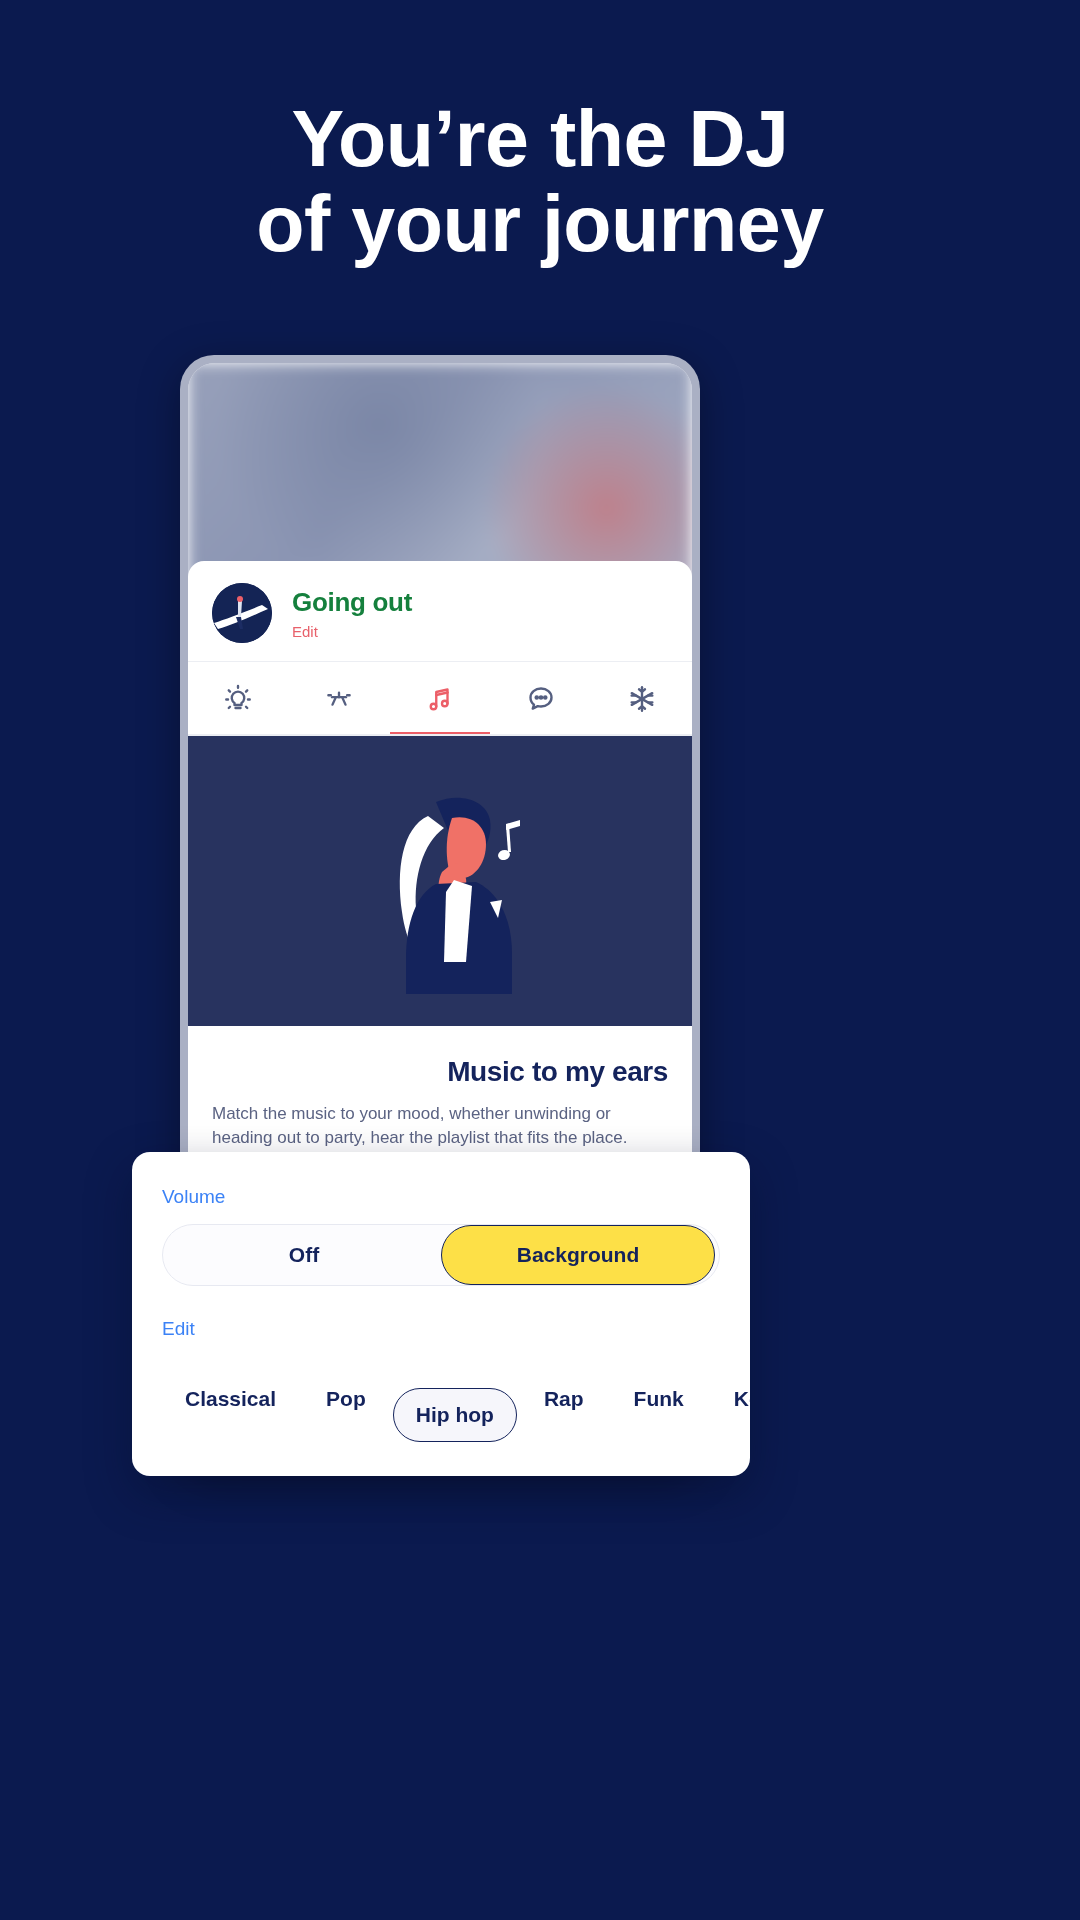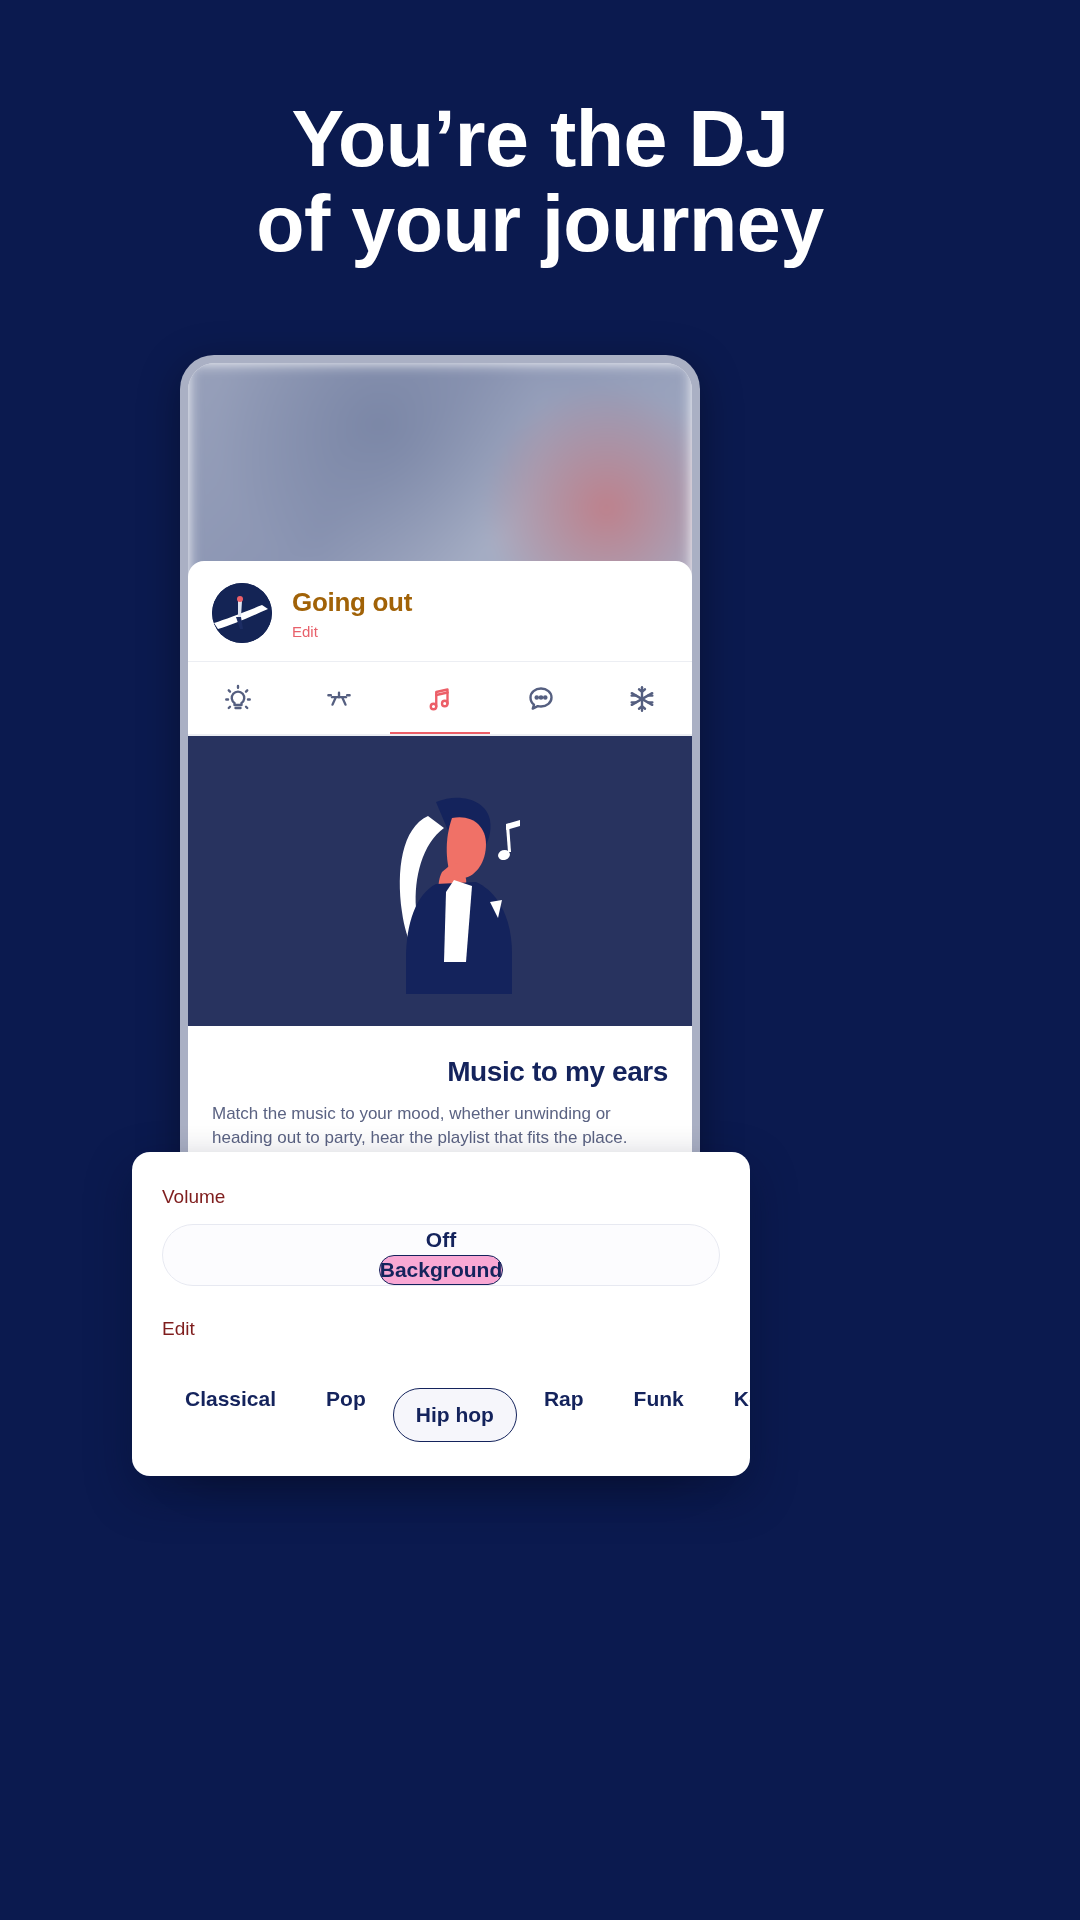--- a/index.html
+++ b/index.html
@@ -93,21 +93,21 @@
     position: relative;
     overflow: hidden;
     flex: 0 0 auto;
   }
   .avatar svg { display: block; width: 100%; height: 100%; }
 
   .header-text { display: flex; flex-direction: column; gap: 5px; }
   .header-title {
     font-size: 26px;
     font-weight: bold;
-    color: #a16207;
+    color: #15803d;
     letter-spacing: -0.3px;
   }
   .header-edit {
     font-size: 15px;
     font-weight: normal;
     color: #e8616b;
     cursor: pointer;
   }
 
   
@@ -194,51 +194,50 @@
     top: 1152px;
     width: 618px;
     background: #ffffff;
     border-radius: 18px;
     box-shadow: 0 18px 46px rgba(5,12,40,0.40);
     padding: 34px 30px 34px 30px;
     overflow: hidden;
   }
   .field-label {
     font-size: 19px;
-    color: #7f1d1d;
+    color: #3b82f6;
     margin-bottom: 16px;
   }
   .field-label.second { margin-top: 32px; }
 
   
   .segmented {
     display: flex;
     align-items: center;
     background: #fcfcfe;
     border: 1px solid #e7e9f1;
     border-radius: 34px;
     height: 62px;
     padding: 0 4px;
-    flex-direction: column;
   }
   .seg-item {
     flex: 1;
     height: 100%;
     display: flex;
     align-items: center;
     justify-content: center;
     font-size: 21px;
     font-weight: bold;
     color: #14235c;
     border-radius: 34px;
     cursor: pointer;
     border: 1.6px solid transparent;
   }
   .seg-item.selected {
-    background: #f9a8d4;
+    background: #fde047;
     border: 1.6px solid #14235c;
   }
 
   
   .chips-row {
     display: flex;
     align-items: center;
     gap: 4px;
     white-space: nowrap;
   }

